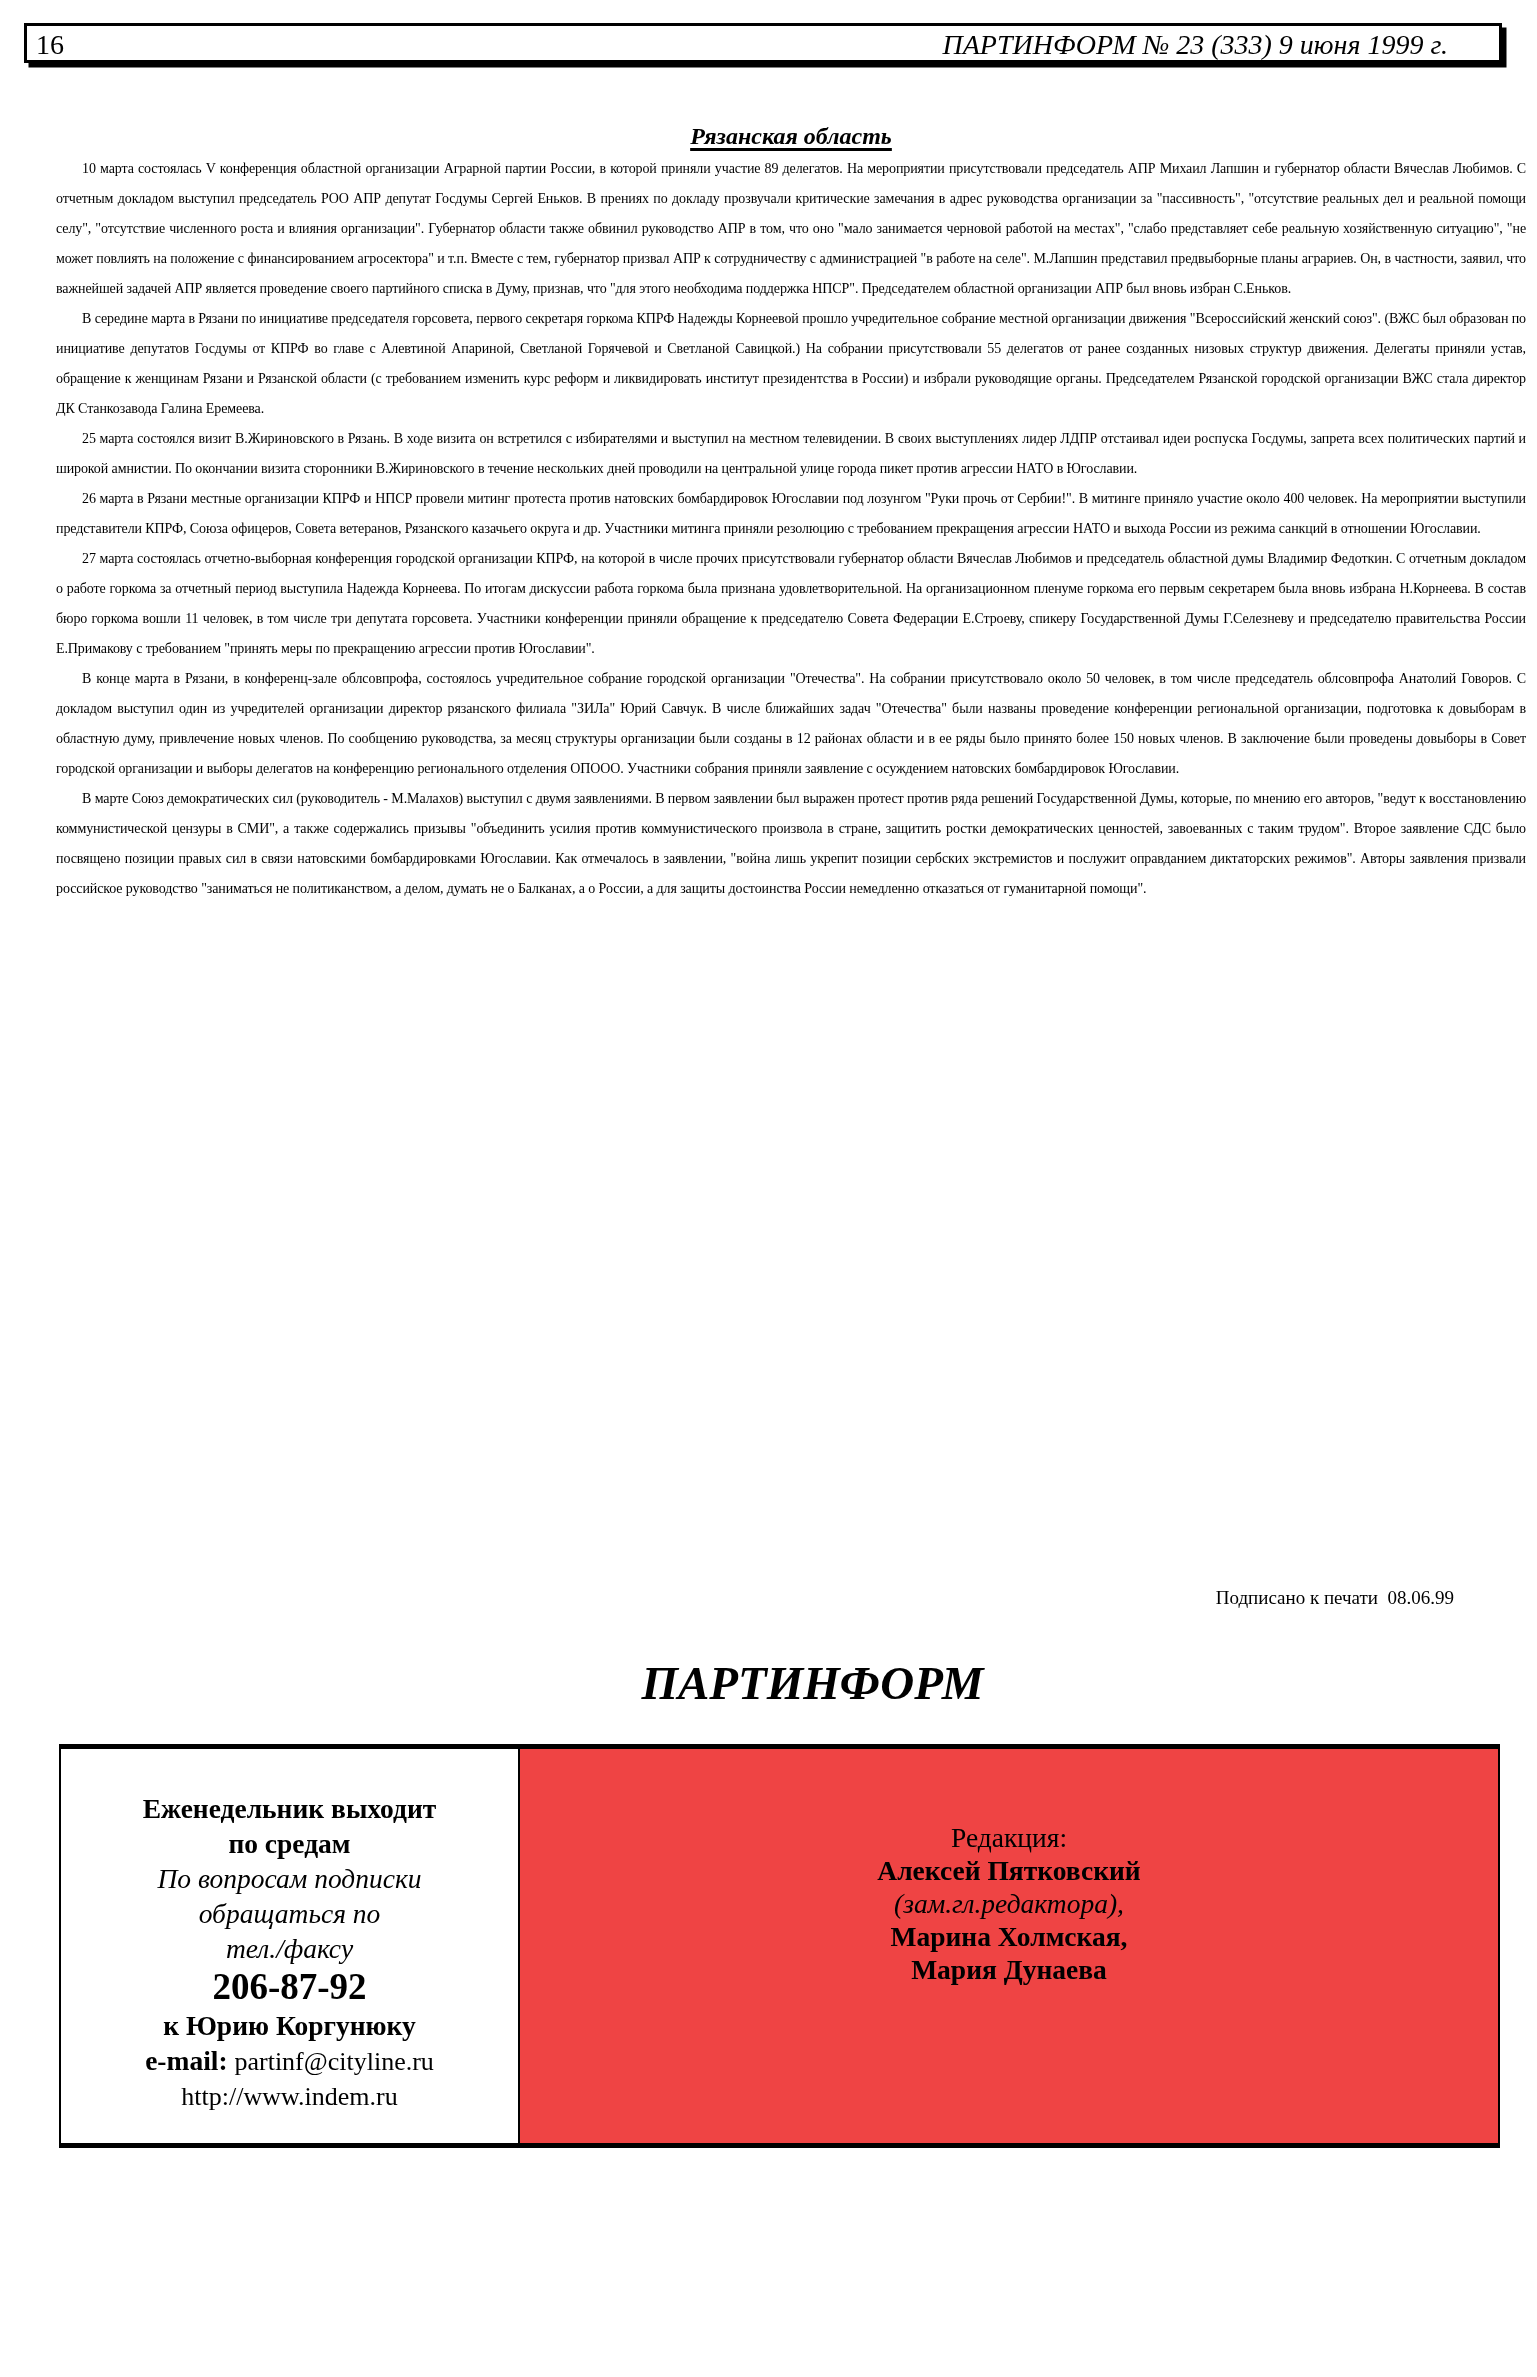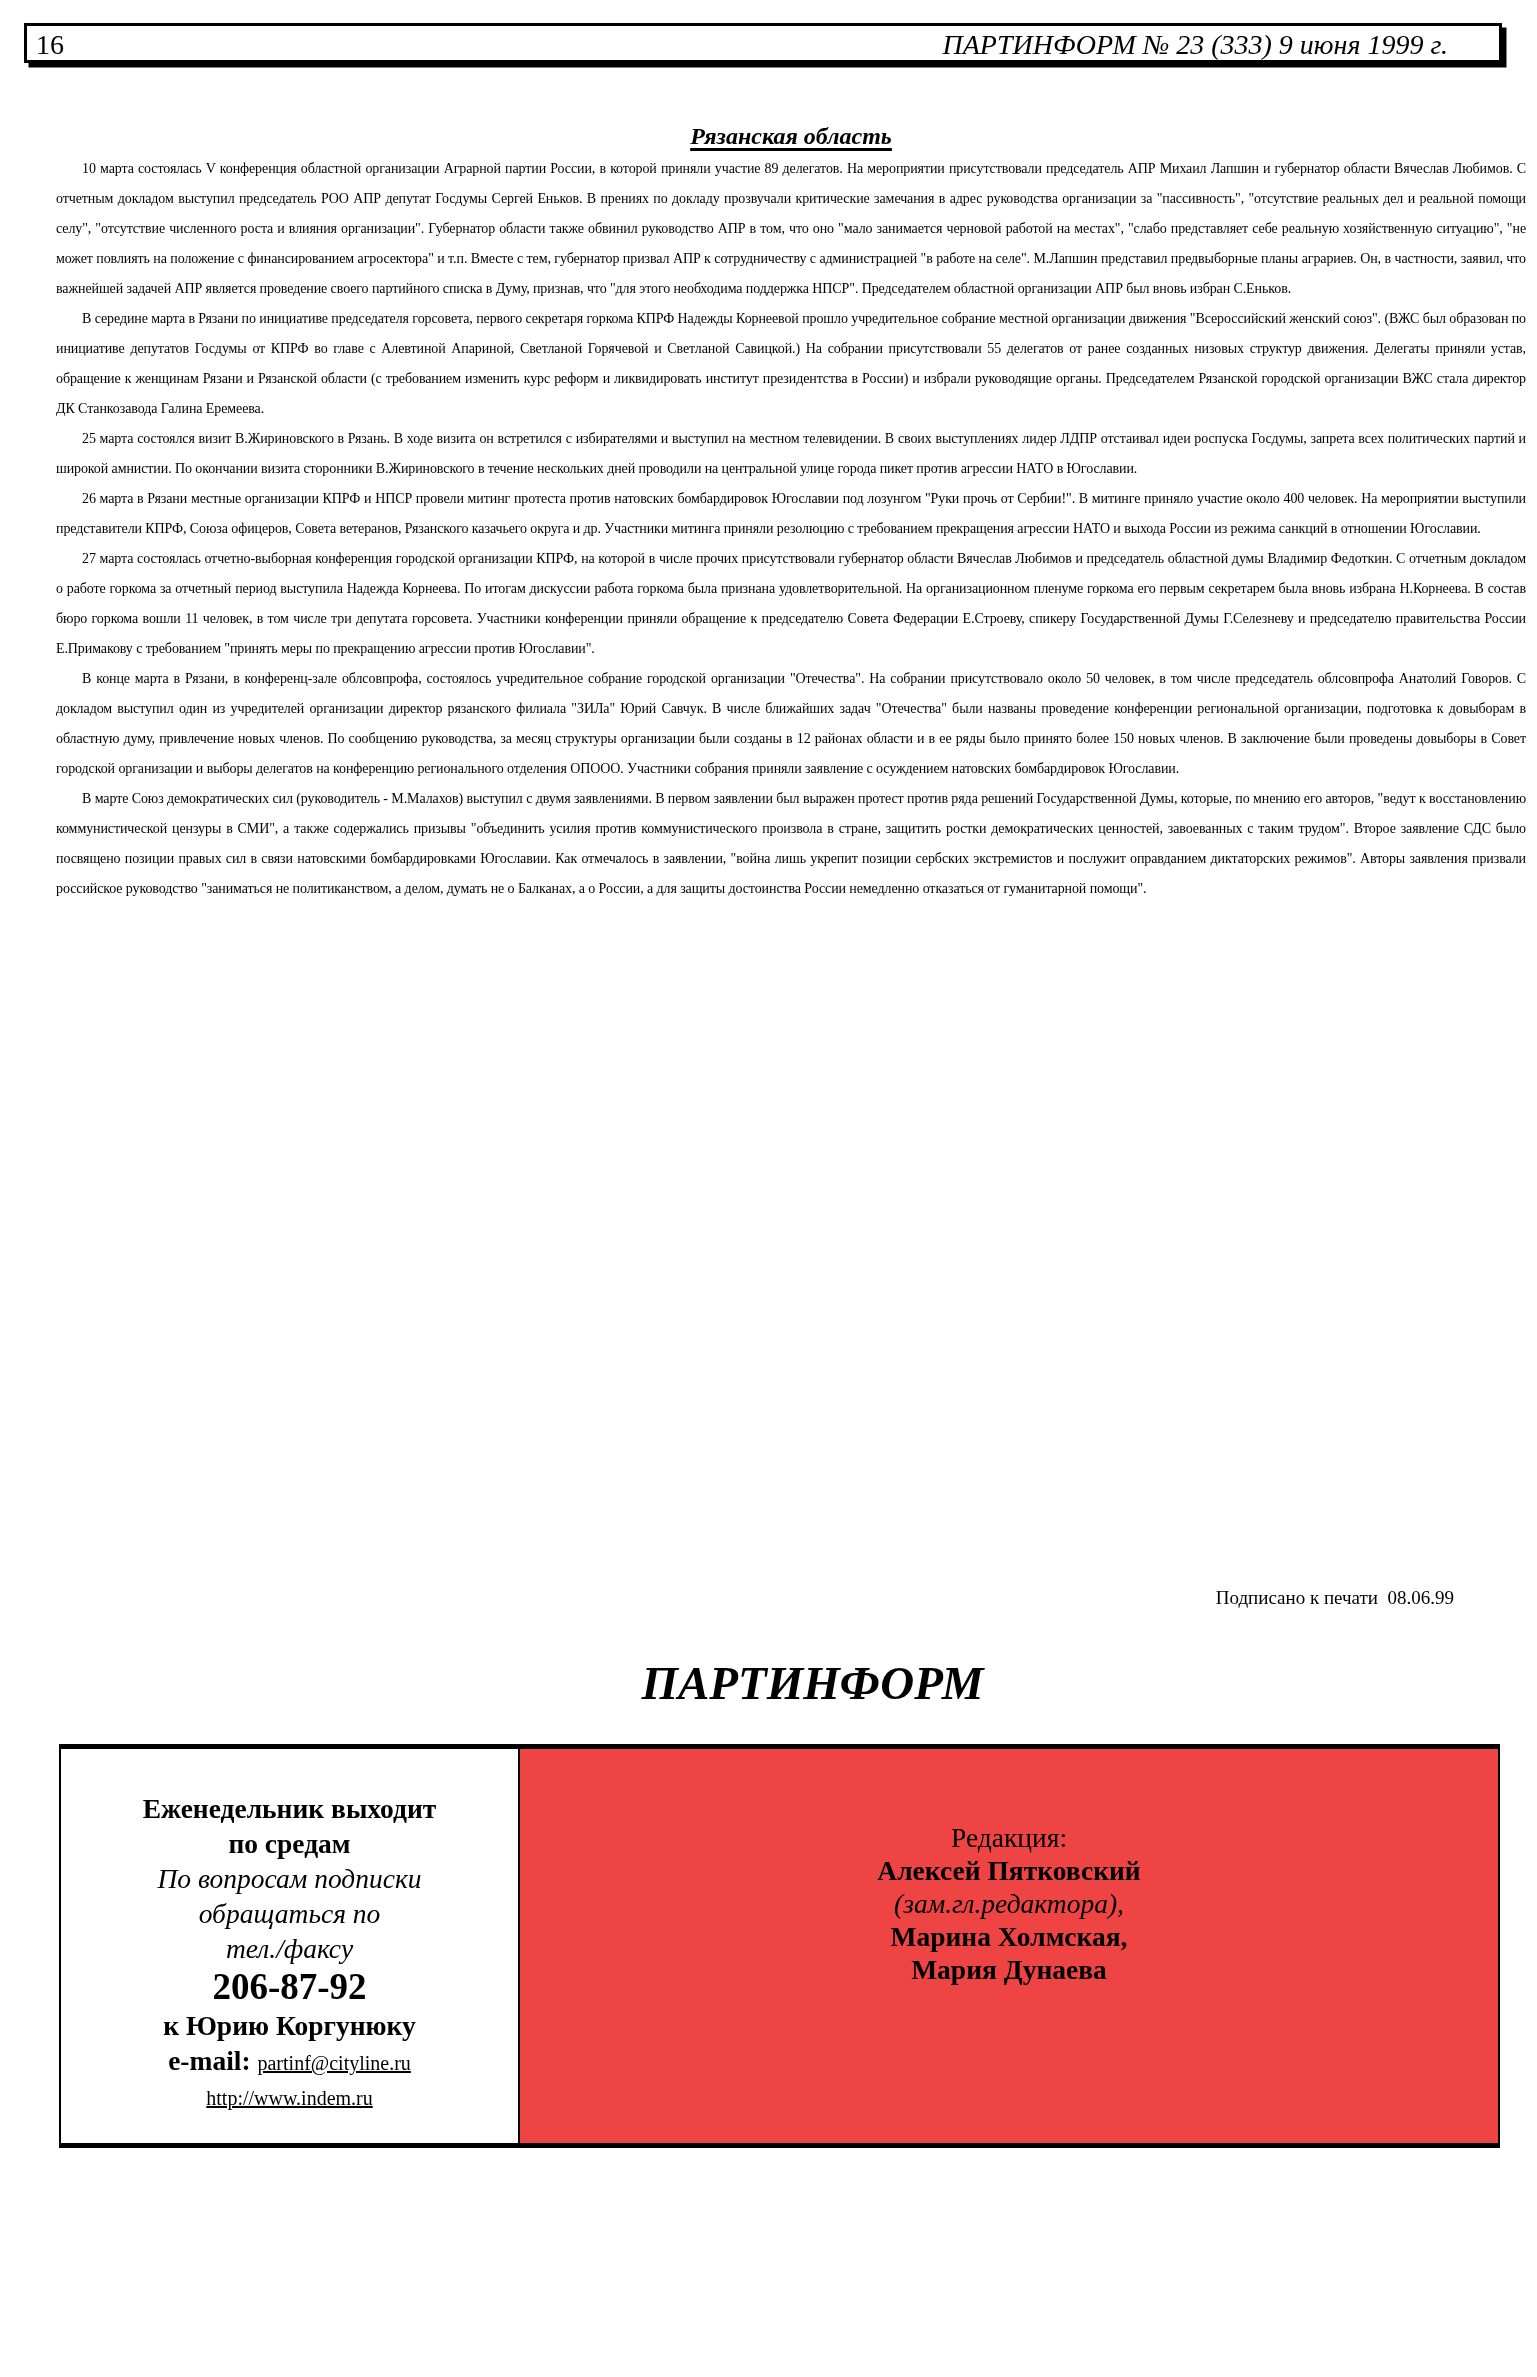--- a/index.html
+++ b/index.html
@@ -156,23 +156,22 @@
       font-size: 27.5px;
       line-height: 35px;
       font-style: italic;
     }
     .phone {
       font-size: 37px;
       line-height: 42px;
       font-weight: bold;
     }
     .link {
-      font-size: 20px;
+      font-size: 26px;
       line-height: 35px;
-      text-decoration: underline;
       color: #000;
     }
     .email-label {
       font-weight: bold;
     }
     .italic-small {
       font-size: 27.5px;
       line-height: 33px;
       font-style: italic;
     }

